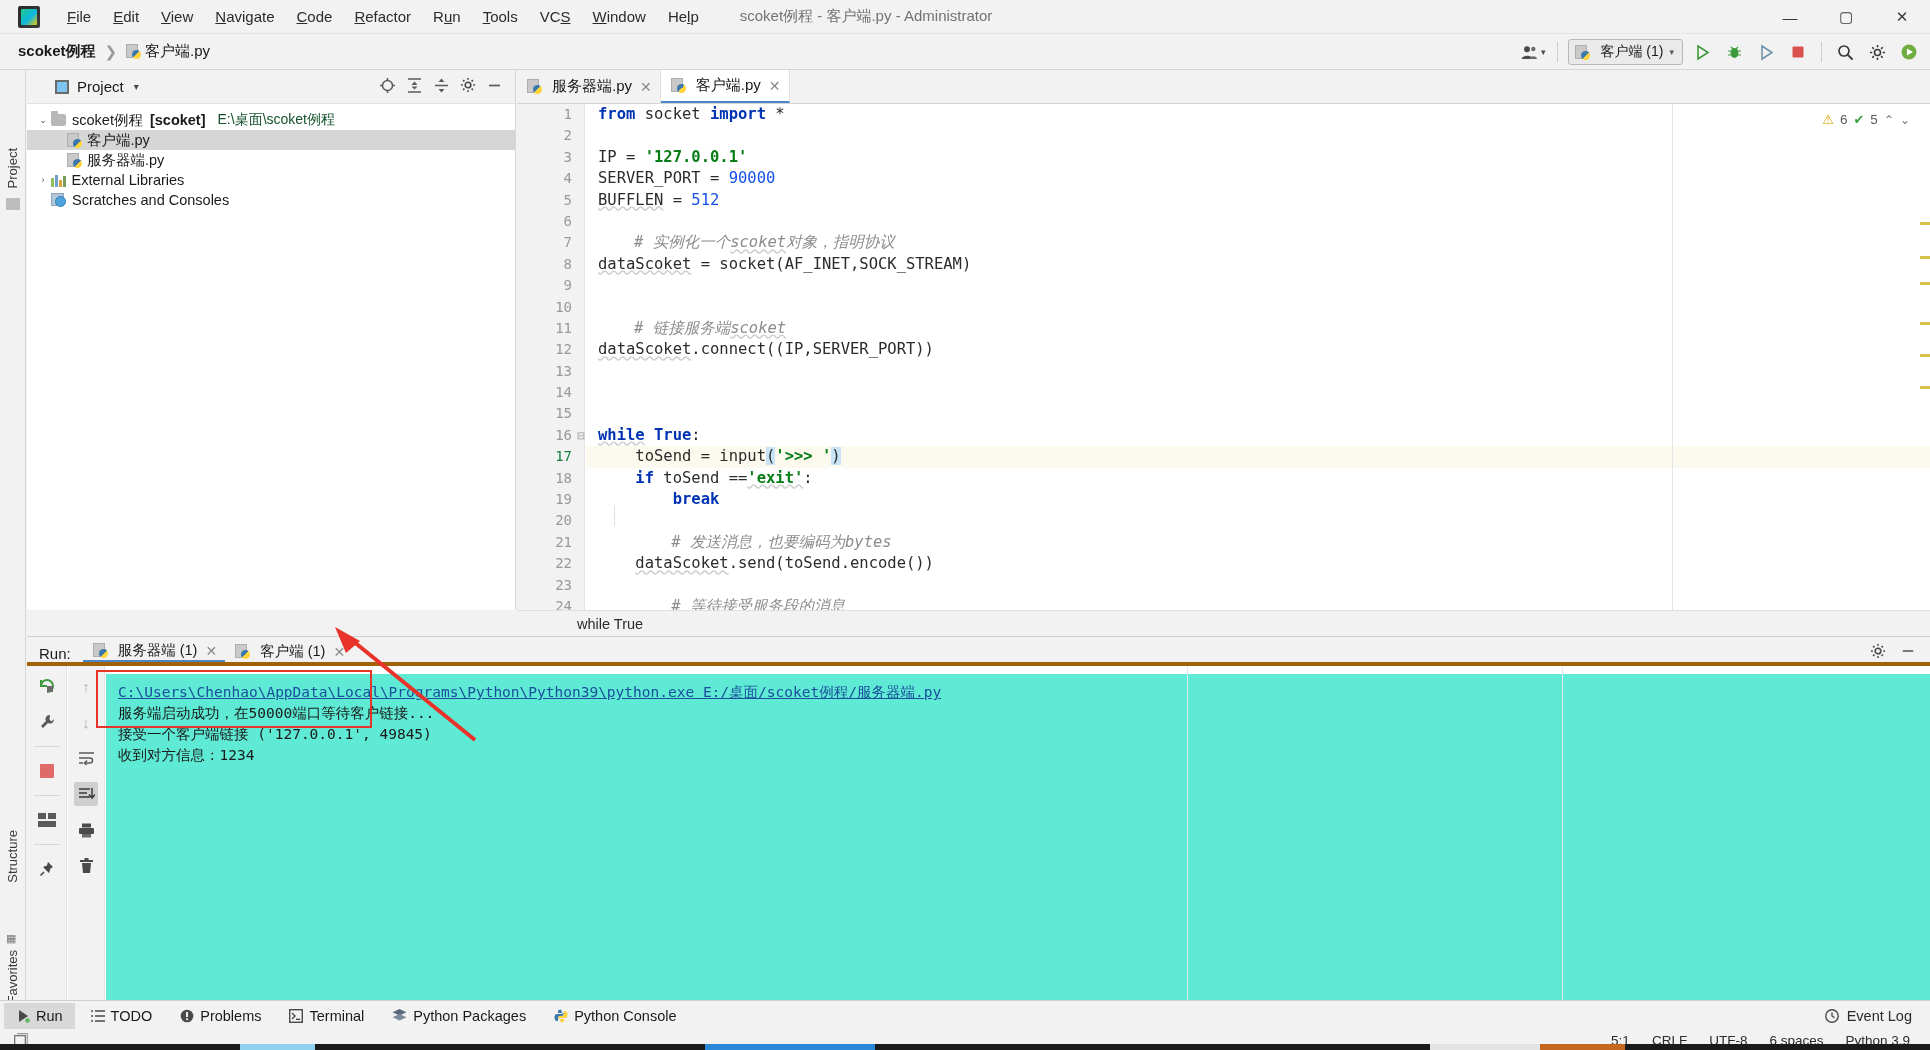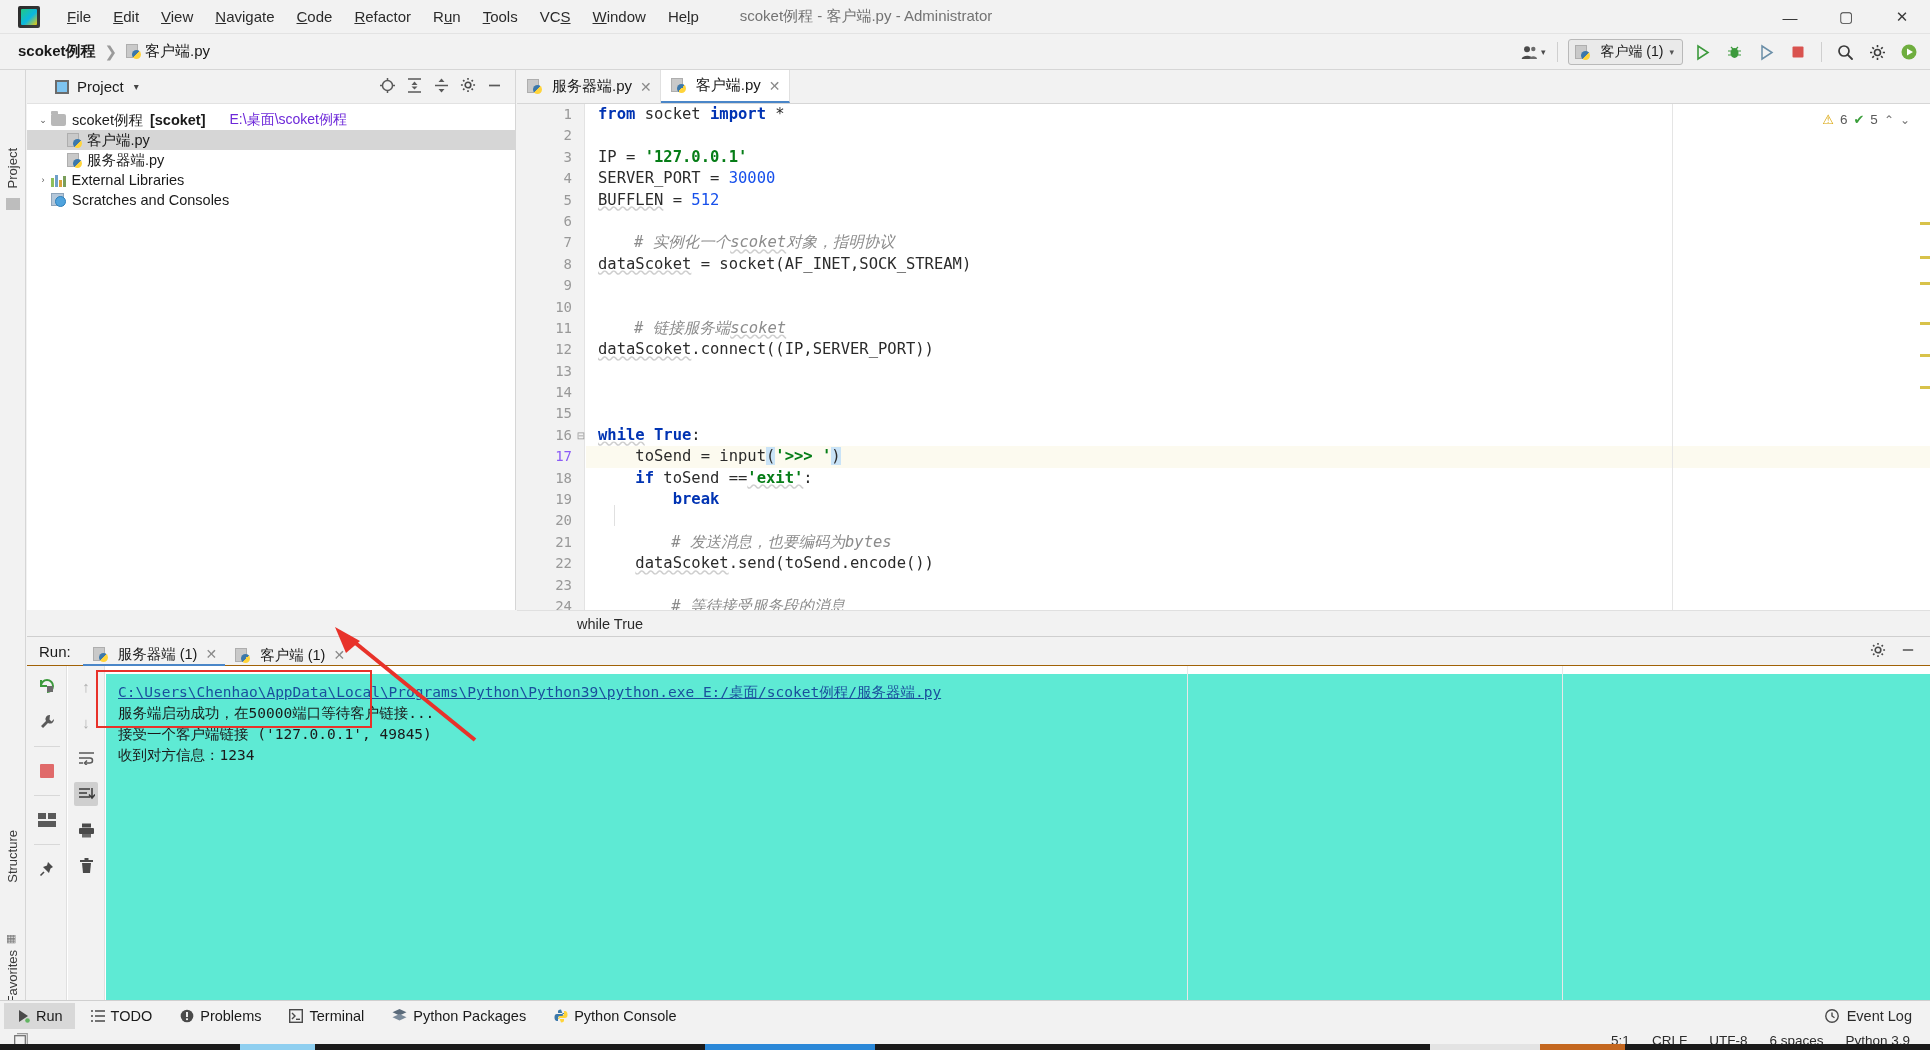--- a/index.html
+++ b/index.html
@@ -119,21 +119,21 @@
   .tfolder {
     width:15px; height:12px; background:#b8b8b8; border-radius:1px 2px 2px 2px;
     margin-right:6px; position:relative; flex:none;
   }
   .tfolder:before{
     content:''; position:absolute; left:0; top:-3px; width:7px; height:3px;
     background:#b8b8b8; border-radius:1px 1px 0 0;
   }
   .tname { color:#1a1a1a; }
   .tbold { font-weight:bold; }
-  .tpath { color:#6d28d9; margin-left:24px; font-size:14px;}
+  .tpath { color:#14532d; margin-left:12px; font-size:14px;}
   .bars { display:inline-flex; align-items:flex-end; gap:1.5px; height:13px; margin-right:6px;}
   .bars i { width:2.5px; display:block; }
   .scratch-ic {
     width:15px; height:14px; margin-right:6px; position:relative; flex:none;
   }
   .scratch-ic:before{
     content:''; position:absolute; left:0; top:0; width:11px; height:11px;
     background:#b4c7d9; border:1px solid #8da4ba;
   }
   .scratch-ic:after{
@@ -159,21 +159,21 @@
     background:#ffffff; overflow:hidden;
   }
   .gutter {
     position:absolute; left:0; top:0; width:68px; height:506px;
     background:#f2f2f2; border-right:1px solid #e3e3e3;
   }
   .gline {
     height:21.4px; line-height:21.4px; text-align:right; padding-right:12px;
     font-family:"DejaVu Sans Mono", monospace; font-size:14px; color:#999999;
   }
-  .gline.cur { color:#8b5cf6; }
+  .gline.cur { color:#15803d; }
   .codearea {
     position:absolute; left:69px; top:0; right:0; height:506px;
     font-family:"DejaVu Sans Mono", monospace; font-size:15.5px;
   }
   .cline { height:21.4px; line-height:21.4px; padding-left:12px; white-space:pre; }
   .cline.hl { background:#fcfaef; }
   .k  { color:#0033b3; font-weight:bold; }
   .s  { color:#067d17; font-weight:bold;}
   .n  { color:#1750eb; }
   .c  { color:#8c8c8c; font-style:italic;margin-left:36px; }
@@ -204,22 +204,22 @@
     font-size:14.5px; color:#2b2b2b;
   }
 
   
   .runwin {
     position:absolute; left:27px; top:636px; width:1903px; height:364px;
     background:#ffffff;
   }
   .runhead {
     position:absolute; left:0; top:0; width:1903px; height:30px;
-    background:#f2f2f2; border-top:1px solid #cfcfcf; border-bottom:1px solid #a16207;
-    display:flex; align-items:center;
+    background:#f2f2f2; border-top:1px solid #cfcfcf; border-bottom:4px solid #a16207;
+    display:flex; align-items:flex-end;
   }
   .runlabel { font-size:15px; color:#1a1a1a; margin-left:12px; margin-right:12px;}
   .rtab {
     height:29px; display:flex; align-items:center; gap:6px; padding:8px 8px 0 10px;
     font-size:14.5px; color:#1a1a1a; white-space:nowrap;
   }
   .rtab.active { border-bottom:2px solid #4a86c8; }
   .runhead-right { margin-left:auto; display:flex; align-items:center; gap:14px; padding-right:14px;}
   .runsplit { position:absolute; left:1160px; top:30px; width:1px; height:334px; background:#e8e8e8;}
   .runsplit2{ position:absolute; left:1535px; top:30px; width:1px; height:334px; background:#e8e8e8;}
@@ -505,21 +505,21 @@
       <div class="gline">23</div>
       <div class="gline">24</div>
     </div>
 
     <div class="fold" style="top:326px">⊟</div>
 
     <div class="codearea">
       <div class="cline"><span class="k">from</span> socket <span class="k">import</span> *</div>
       <div class="cline"> </div>
       <div class="cline">IP = <span class="s">'127.0.0.1'</span></div>
-      <div class="cline">SERVER_PORT = <span class="n">30000</span></div>
+      <div class="cline">SERVER_PORT = <span class="n">90000</span></div>
       <div class="cline"><span class="sq">BUFFLEN</span> = <span class="n">512</span></div>
       <div class="cline"> </div>
       <div class="cline c"># 实例化一个<span class="sq">scoket</span>对象，指明协议</div>
       <div class="cline"><span class="sq">dataScoket</span> = socket(AF_INET,SOCK_STREAM)</div>
       <div class="cline"> </div>
       <div class="cline"> </div>
       <div class="cline c"># 链接服务端<span class="sq">scoket</span></div>
       <div class="cline"><span class="sq">dataScoket</span>.connect((IP,SERVER_PORT))</div>
       <div class="cline"> </div>
       <div class="cline"> </div>

